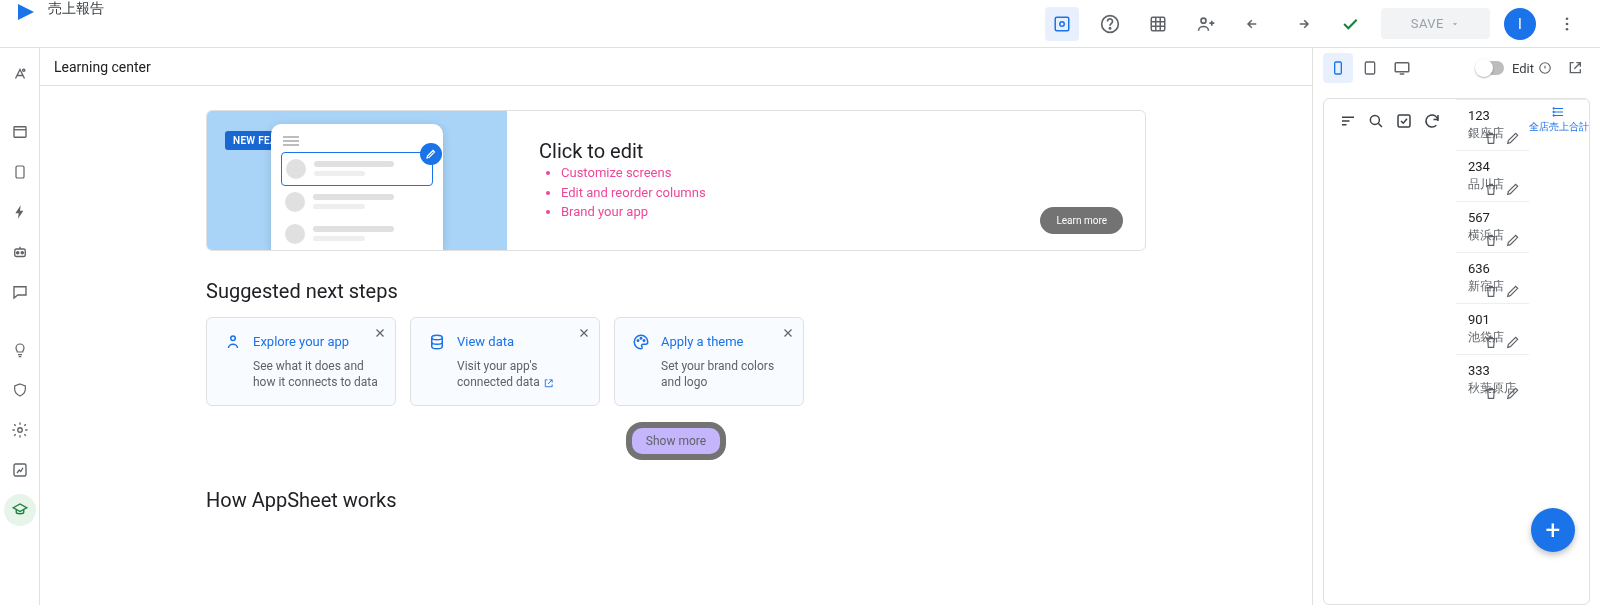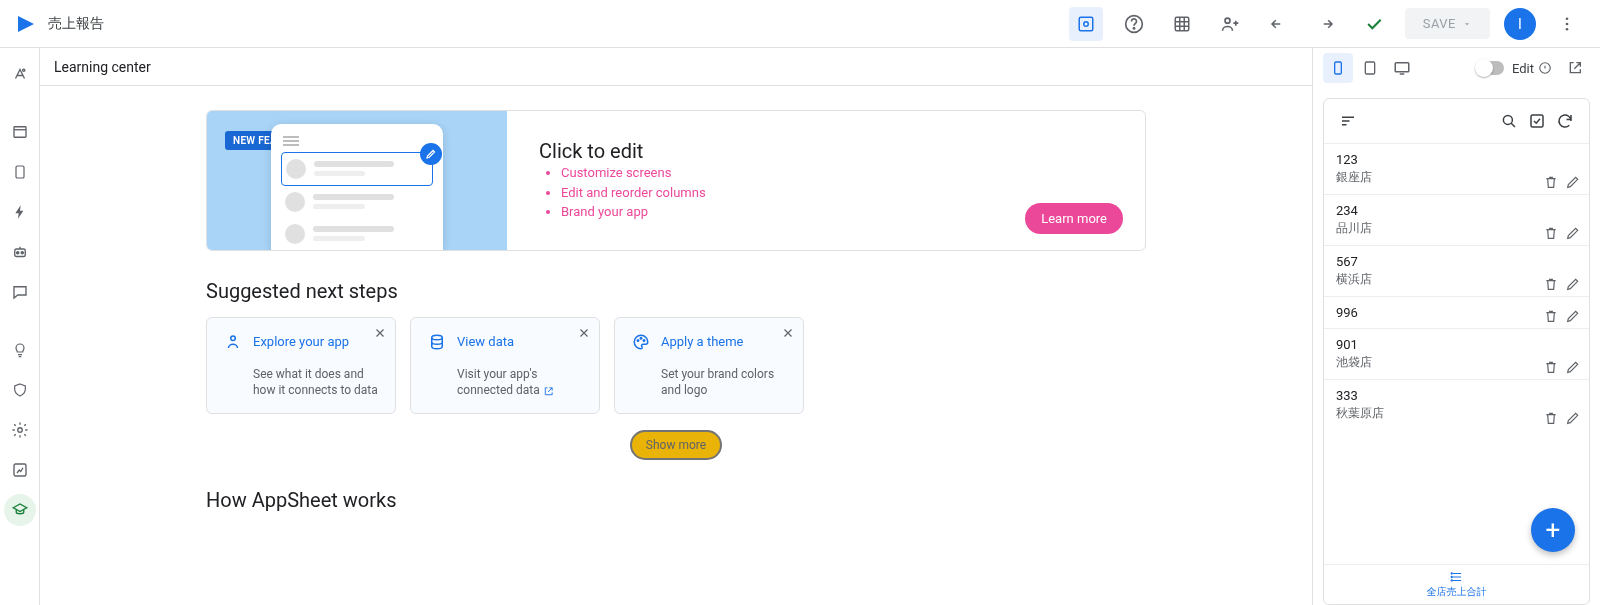--- a/index.html
+++ b/index.html
@@ -1,25 +1,25 @@
 <!DOCTYPE html>
 <html><head>
 <meta charset="utf-8">
 <style>
 * { box-sizing: border-box; margin: 0; padding: 0; font-family: 'Google Sans', Roboto, Arial, sans-serif; }
 html, body { width: 1600px; height: 605px; overflow: hidden; background: #fff; color: #202124; }
 
-.topbar { height: 48px; display: flex; align-items: center; border-bottom: 1px solid #e0e0e0; padding: 0 8px; }
+.topbar { height: 48px; display: flex; border-bottom: 1px solid #e0e0e0; padding: 0 8px; }
 .logo { width: 24px; height: 24px; margin: 0 10px 0 6px; }
 .app-title { font-size: 14px; color: #3c4043; flex: 0 0 auto; }
 .topbar-spacer { flex: 1; }
 .topbar-actions { display: flex; align-items: center; gap: 14px; padding-right: 8px; }
 .ticon { width: 34px; height: 34px; display: flex; align-items: center; justify-content: center; border-radius: 50%; color: #5f6368; cursor: pointer; }
 .ticon.hl { background: #e8f0fe; color: #1a73e8; border-radius: 4px; }
-.save-btn { border: none; background: #f1f3f4; color: #9aa0a6; font-size: 13px; letter-spacing: .5px; padding: 8px 18px; border-radius: 4px; display: flex; align-items: center; gap: 6px; }
+.save-btn { border: none; background: #f1f3f4; color: #9aa0a6; font-size: 13px; letter-spacing: .5px; padding: 8px 30px; border-radius: 4px; display: flex; align-items: center; gap: 6px; }
 .avatar { width: 32px; height: 32px; border-radius: 50%; background: #1a73e8; color: #fff; display: flex; align-items: center; justify-content: center; font-size: 14px; }
 
 .body { display: flex; height: calc(605px - 48px); }
 
 .rail { width: 40px; border-right: 1px solid #e0e0e0; display: flex; flex-direction: column; align-items: center; padding-top: 10px; gap: 8px; }
 .rail-ic { width: 32px; height: 32px; display: flex; align-items: center; justify-content: center; color: #5f6368; cursor: pointer; border-radius: 50%; }
 .rail-ic.sel { background: #e6f4ea; color: #188038; }
 .rail-sep { height: 10px; }
 
 .main { flex: 1; display: flex; flex-direction: column; min-width: 0; }
@@ -35,43 +35,43 @@
 .mock-row { display: flex; align-items: center; gap: 8px; padding: 6px 4px; border-radius: 4px; }
 .mock-row.sel { border: 1.5px solid #1a73e8; position: relative; }
 .mock-av { width: 20px; height: 20px; border-radius: 50%; background: #e0e0e0; flex: 0 0 auto; }
 .mock-lines { flex: 1; }
 .mock-l1 { height: 6px; width: 70%; background: #e0e0e0; border-radius: 3px; margin-bottom: 4px; }
 .mock-l2 { height: 5px; width: 45%; background: #eee; border-radius: 3px; }
 .mock-pen { position: absolute; top: -10px; right: -10px; width: 22px; height: 22px; border-radius: 50%; background: #1a73e8; display: flex; align-items: center; justify-content: center; }
 .hero-txt { flex: 1; padding: 28px 32px; position: relative; }
 .hero-title { font-size: 20px; font-weight: 400; }
 .hero-list { list-style: disc; padding-left: 22px; font-size: 13px; color: #ec4899; line-height: 1.5; }
-.learn-btn { position: absolute; right: 22px; bottom: 16px; background: #ec4899; color: #fff; border: none; border-radius: 16px; padding: 8px 16px; font-size: 13px; cursor: pointer; }
+.learn-btn { position: absolute; right: 22px; bottom: 16px; background: #737373; color: #fff; border: none; border-radius: 16px; padding: 8px 16px; font-size: 10px; cursor: pointer; }
 
 .section-title { font-size: 20px; font-weight: 400; margin-bottom: 14px; }
 .cards { display: flex; gap: 14px; margin-bottom: 16px; }
 .card { flex: 0 0 190px; border: 1px solid #e0e0e0; border-radius: 6px; padding: 14px 16px; position: relative; background: #f8fbff; min-height: 84px; }
 .card-close { position: absolute; top: 8px; right: 8px; color: #5f6368; cursor: pointer; }
-.card-head { display: flex; align-items: center; gap: 10px; margin-bottom: 14px; }
+.card-head { display: flex; align-items: center; gap: 10px; margin-bottom: 6px; }
 .card-ic { width: 20px; height: 20px; color: #1a73e8; display: flex; align-items: center; justify-content: center; }
 .card-title { font-size: 13px; color: #1a73e8; }
 .card-desc { font-size: 12px; color: #5f6368; line-height: 1.4; padding-left: 30px; }
-.showmore { display: block; margin: 0 auto 28px; border: 2px solid #737373; background: #eab308; color: #5f6368; border-radius: 16px; padding: 6px 14px; font-size: 12px; cursor: pointer; }
+.showmore { display: block; margin: 0 auto 28px; border: 6px solid #737373; background: #c4b5fd; color: #5f6368; border-radius: 16px; padding: 6px 14px; font-size: 12px; cursor: pointer; }
 
 .preview { width: 288px; border-left: 1px solid #e0e0e0; display: flex; flex-direction: column; justify-content: space-between; }
 .pv-top { height: 40px; display: flex; align-items: center; padding: 0 10px; gap: 8px; }
 .pv-dev { display: flex; gap: 2px; }
 .pv-ic { width: 30px; height: 30px; display: flex; align-items: center; justify-content: center; color: #5f6368; border-radius: 4px; cursor: pointer; }
 .pv-ic.sel { background: #e8f0fe; color: #1a73e8; }
 .pv-top-spacer { flex: 1; }
 .toggle { width: 28px; height: 14px; background: #bdbdbd; border-radius: 7px; position: relative; cursor: pointer; }
 .toggle::after { content: ''; position: absolute; left: -1px; top: -2px; width: 18px; height: 18px; background: #fff; border-radius: 50%; box-shadow: 0 1px 2px rgba(0,0,0,.3); }
 .edit-lbl { font-size: 13px; color: #3c4043; display: flex; align-items: center; gap: 4px; }
 .pv-frame-wrap { flex: 1; padding: 10px 10px 0; }
-.pv-frame { border: 1px solid #e0e0e0; border-radius: 6px; background: #fff; height: 100%; display: flex; flex-direction: column; overflow: hidden; position: relative; }
+.pv-frame { border: 1px solid #e0e0e0; border-radius: 6px; background: #fff; height: 100%; display: flex; flex-direction: row; overflow: hidden; position: relative; }
 .pv-toolbar { height: 44px; display: flex; align-items: center; padding: 0 10px; }
 .pv-tb-ic { width: 28px; height: 28px; display: flex; align-items: center; justify-content: center; color: #3c4043; cursor: pointer; }
 .pv-tb-spacer { flex: 1; }
 .pv-list { flex: 1; overflow: hidden; }
 .pv-item { border-top: 1px solid #eee; padding: 8px 12px; position: relative; }
 .pv-num { font-size: 13px; color: #202124; }
 .pv-name { font-size: 12px; color: #5f6368; margin-top: 2px; }
 .pv-row-actions { position: absolute; right: 8px; bottom: 4px; display: flex; gap: 6px; color: #5f6368; }
 .pv-row-actions span { cursor: pointer; }
 .fab { position: absolute; right: 14px; bottom: 52px; width: 44px; height: 44px; border-radius: 50%; background: #1a73e8; color: #fff; display: flex; align-items: center; justify-content: center; font-size: 26px; box-shadow: 0 3px 6px rgba(0,0,0,.25); cursor: pointer; }
@@ -437,21 +437,22 @@
                   </svg>
                 </span>
                 <span>
                   <svg width="16" height="16" viewBox="0 0 24 24" fill="none" stroke="currentColor" stroke-width="1.8">
                     <path d="M4 20l4-1L19 8l-3-3L5 16z"></path>
                   </svg>
                 </span>
               </div>
             </div>
             <div class="pv-item">
-              <div class="pv-num">996</div>
+              <div class="pv-num">636</div>
+              <div class="pv-name">新宿店</div>
               <div class="pv-row-actions">
                 <span>
                   <svg width="16" height="16" viewBox="0 0 24 24" fill="none" stroke="currentColor" stroke-width="1.8">
                     <path d="M5 7h14M10 7V5h4v2M7 7l1 13h8l1-13"></path>
                   </svg>
                 </span>
                 <span>
                   <svg width="16" height="16" viewBox="0 0 24 24" fill="none" stroke="currentColor" stroke-width="1.8">
                     <path d="M4 20l4-1L19 8l-3-3L5 16z"></path>
                   </svg>

